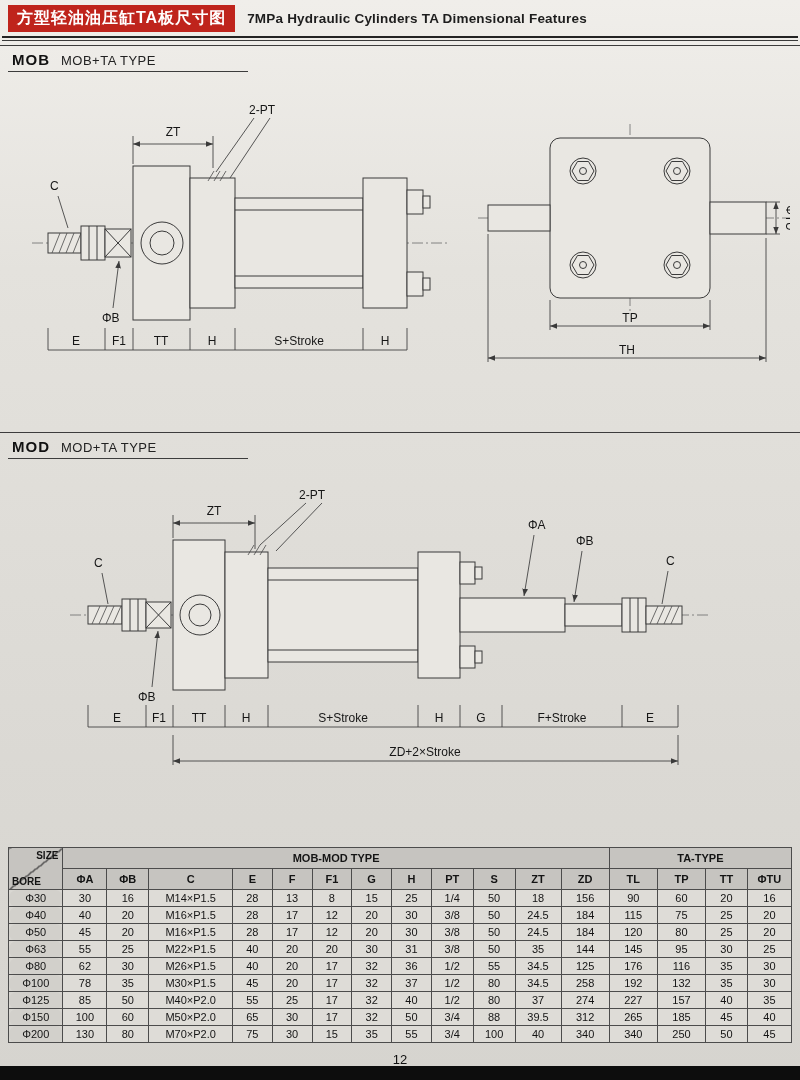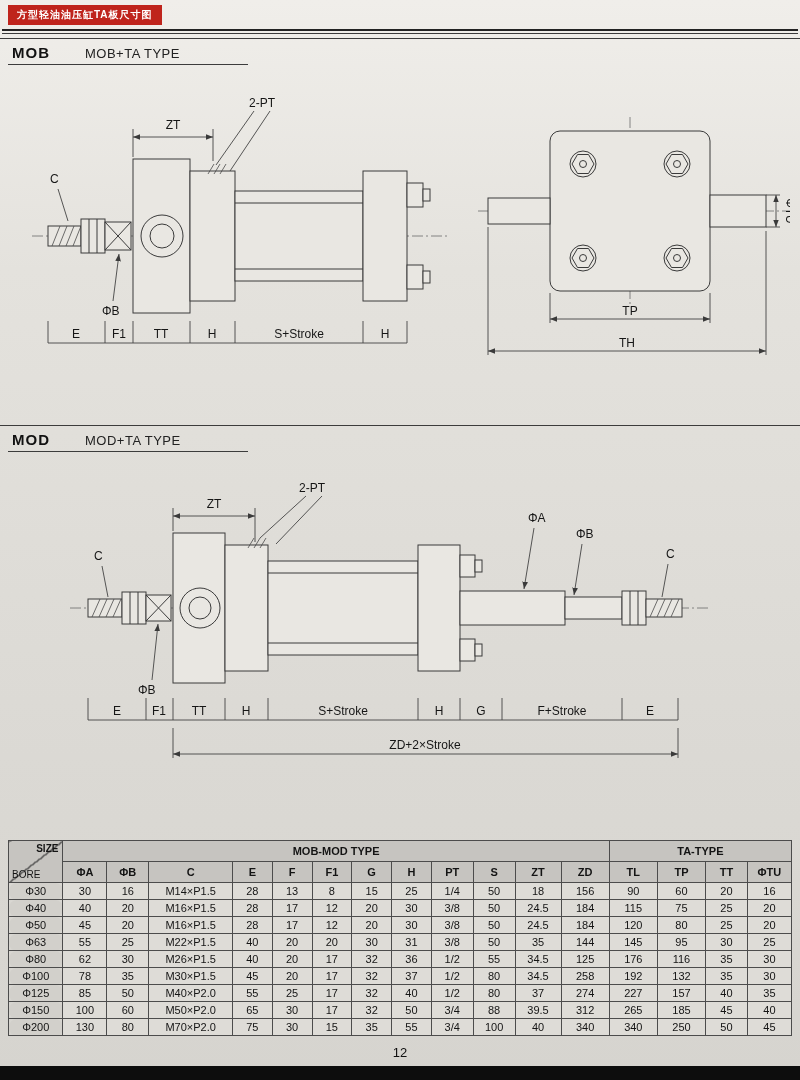--- a/index.html
+++ b/index.html
@@ -2,27 +2,27 @@
 <html><head>
 <meta charset="utf-8">
 <style>
   *{margin:0;padding:0;box-sizing:border-box;}
   html,body{width:800px;height:1080px;}
   body{font-family:"Liberation Sans",sans-serif;background:#cfccc7;}
   .page{position:relative;width:800px;height:1080px;overflow:hidden;
         background:linear-gradient(180deg,#f0eeea 0%,#e4e2dd 25%,#dbd9d4 70%,#d6d4cf 100%);}
   
   .header{display:flex;align-items:center;gap:12px;padding:5px 8px 3px;}
-  .red-box{background:#bf241c;color:#fff;font-weight:bold;font-size:10px;
+  .red-box{background:#bf241c;color:#fff;font-weight:bold;font-size:16px;
            padding:3px 9px;letter-spacing:1px;white-space:nowrap;}
   .title-en{font-size:13.5px;color:#1d1d1d;font-weight:bold;letter-spacing:.2px;}
   .hr-double{height:5px;border-top:2px solid #232323;border-bottom:1px solid #3a3a3a;margin:1px 2px 0;}
   
   .section{margin-top:4px;border-top:1px solid #3c3c3c;padding:0 8px;}
-  .section-header{display:flex;align-items:baseline;gap:35px;padding:5px 4px 3px;
+  .section-header{display:flex;align-items:baseline;gap:11px;padding:5px 4px 3px;
                   border-bottom:1px solid #3c3c3c;width:240px;}
   .section-code{font-weight:bold;font-size:15px;letter-spacing:1px;color:#111;}
   .section-type{font-size:13px;color:#222;letter-spacing:.5px;}
   .section-mob{padding-bottom:40px;}
   .section-mod{padding-bottom:40px;}
   svg{display:block;margin:6px auto 0;}
   .ln{stroke:#3a3a3a;stroke-width:1;fill:none;}
   .part{stroke:#3a3a3a;stroke-width:1;fill:#e9e7e2;}
   .cl{stroke:#6b6b6b;stroke-width:.8;fill:none;stroke-dasharray:11 3 2 3;}
   .dim{stroke:#444;stroke-width:.9;fill:none;}
@@ -33,32 +33,33 @@
              font-size:11px;color:#141414;}
   .dim-table th,.dim-table td{border:1px solid #4c4c4c;text-align:center;padding:1px 0;
                               overflow:hidden;white-space:nowrap;}
   .dim-table thead th{background:#c6c4c0;font-weight:bold;height:21px;}
   .dim-table tbody td{background:#dedcd7;height:17px;}
   .dim-table tbody td:first-child{background:#d2d0cb;border-radius:8px;}
   .size-th{position:relative;height:44px;
     background:linear-gradient(to bottom right,rgba(0,0,0,0) calc(50% - .7px),#4c4c4c calc(50% - .7px),
                #4c4c4c calc(50% + .7px),rgba(0,0,0,0) calc(50% + .7px)),#c6c4c0 !important;}
   .size-lbl{position:absolute;top:2px;right:4px;font-size:10px;font-weight:bold;}
-  .bore-lbl{position:absolute;bottom:2px;left:3px;font-size:10px;font-weight:normal;}
+  .bore-lbl{position:absolute;bottom:2px;left:3px;font-size:10px;font-weight:bold;}
   
   .page-number{text-align:center;font-size:13px;color:#101010;margin-top:9px;}
   .bottom-bar{position:absolute;left:0;bottom:0;width:100%;height:14px;background:#0d0d0d;}
 </style>
 </head>
 <body>
 
 <div class="page">
 
   <div class="header">
     <div class="red-box">方型轻油油压缸TA板尺寸图</div>
+    <div class="title-en">7MPa Hydraulic Cylinders TA Dimensional Features</div>
   </div>
   <div class="hr-double"></div>
 
   <div class="section section-mob">
     <div class="section-header">
       <span class="section-code">MOB</span>
       <span class="section-type">MOB+TA TYPE</span>
     </div>
 
     <svg width="780" height="310" viewBox="0 0 780 310">

